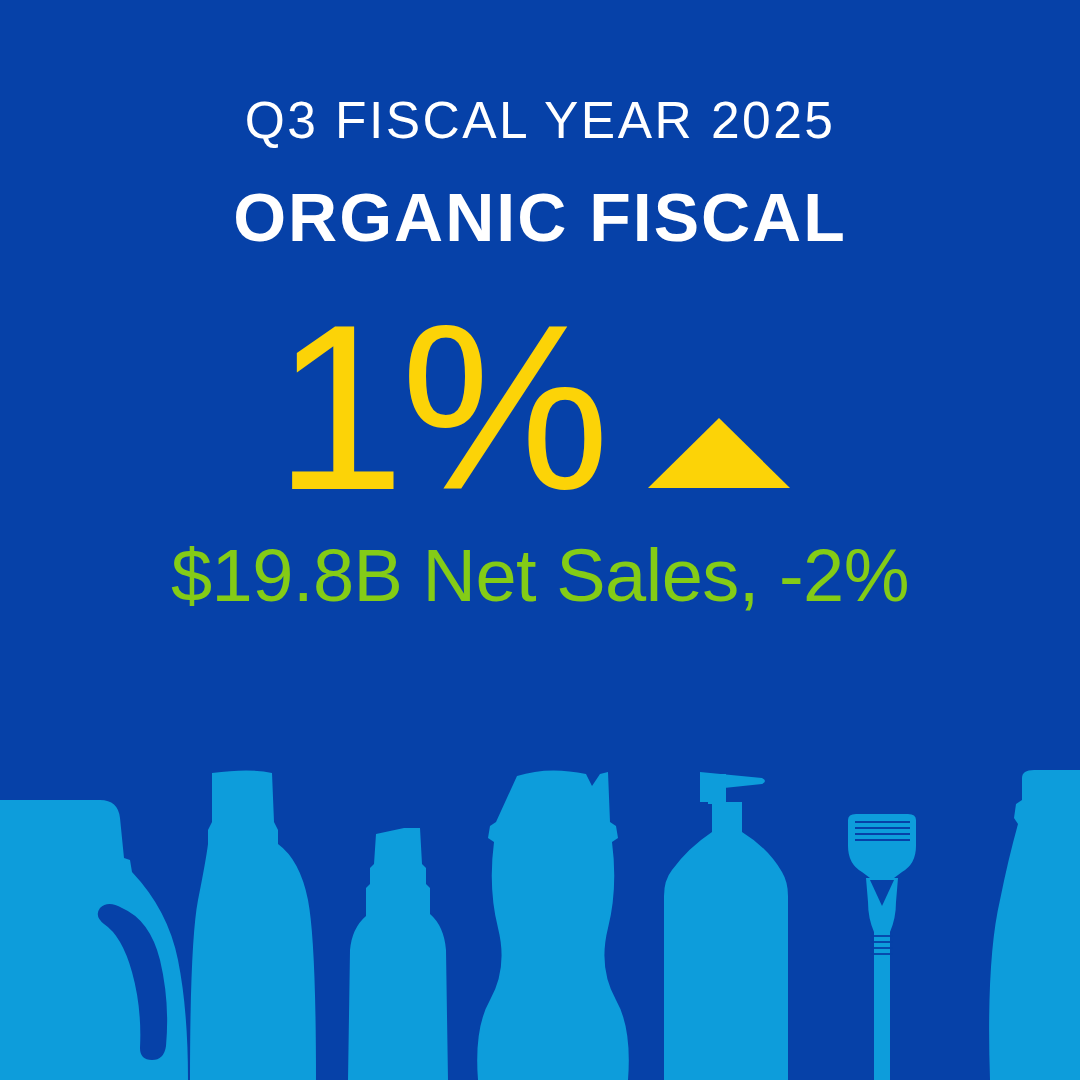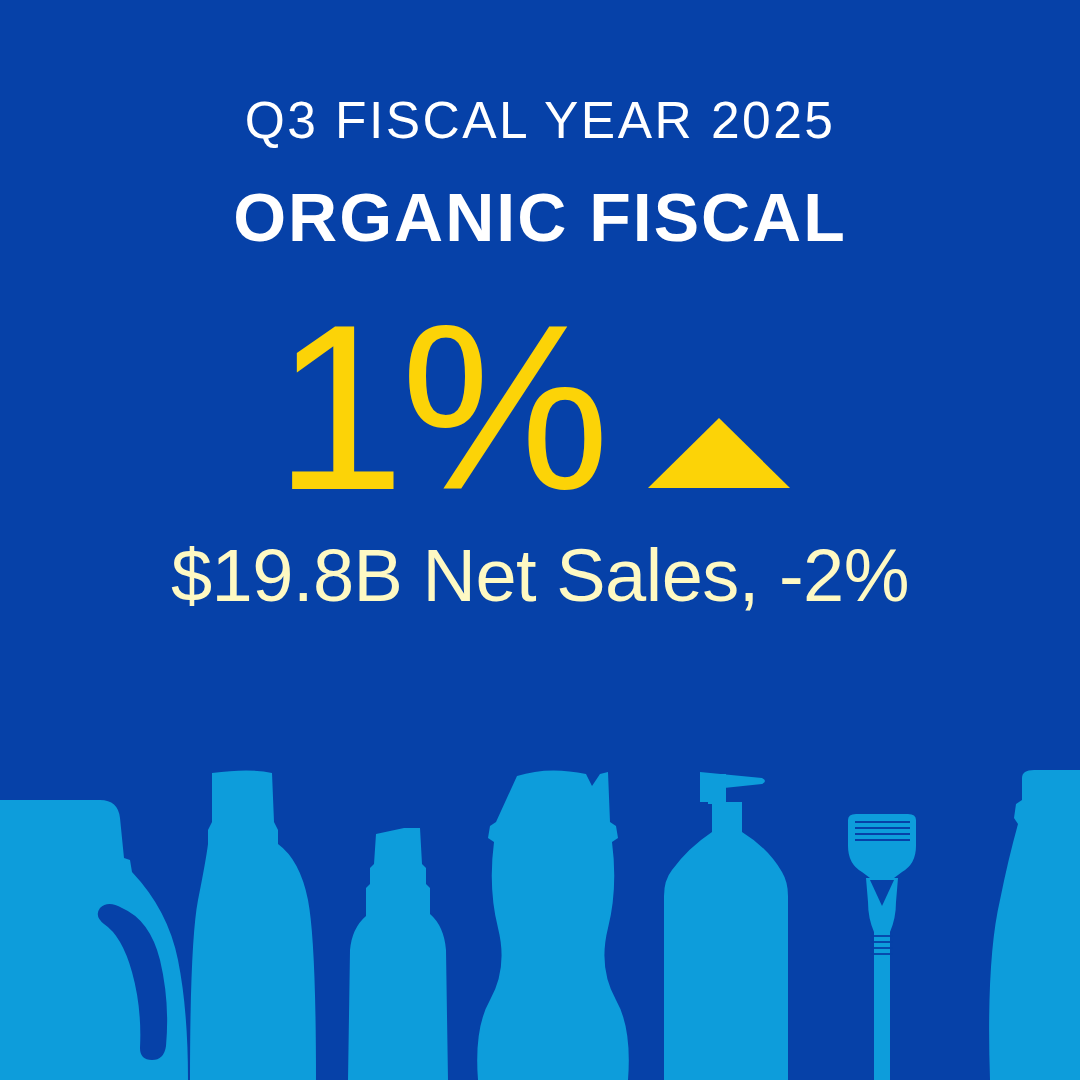--- a/index.html
+++ b/index.html
@@ -120,21 +120,21 @@
   <div class="eyebrow" style="color: rgb(255, 255, 255);">Q3 FISCAL YEAR 2025</div>
 
   <div class="headline" style="color: rgb(255, 255, 255);">ORGANIC FISCAL</div>
 
   <div class="stat-row">
     <div class="big-number" style="color: rgb(252, 211, 7);">1%</div>
   </div>
 
   <div class="arrow-up" style="border-bottom-color: rgb(252, 211, 7);"></div>
 
-  <div class="subline" style="color: #fef9c3;">$19.8B Net Sales, -2%</div>
+  <div class="subline" style="color: #84cc16;">$19.8B Net Sales, -2%</div>
 
   <svg class="silhouettes" viewBox="0 0 1080 320" preserveAspectRatio="none">
 
     <g>
       <path fill="#0D9DDB" d="
         M -40,40
         L 100,40
         Q 118,40 120,58
         L 124,98
         L 130,100

